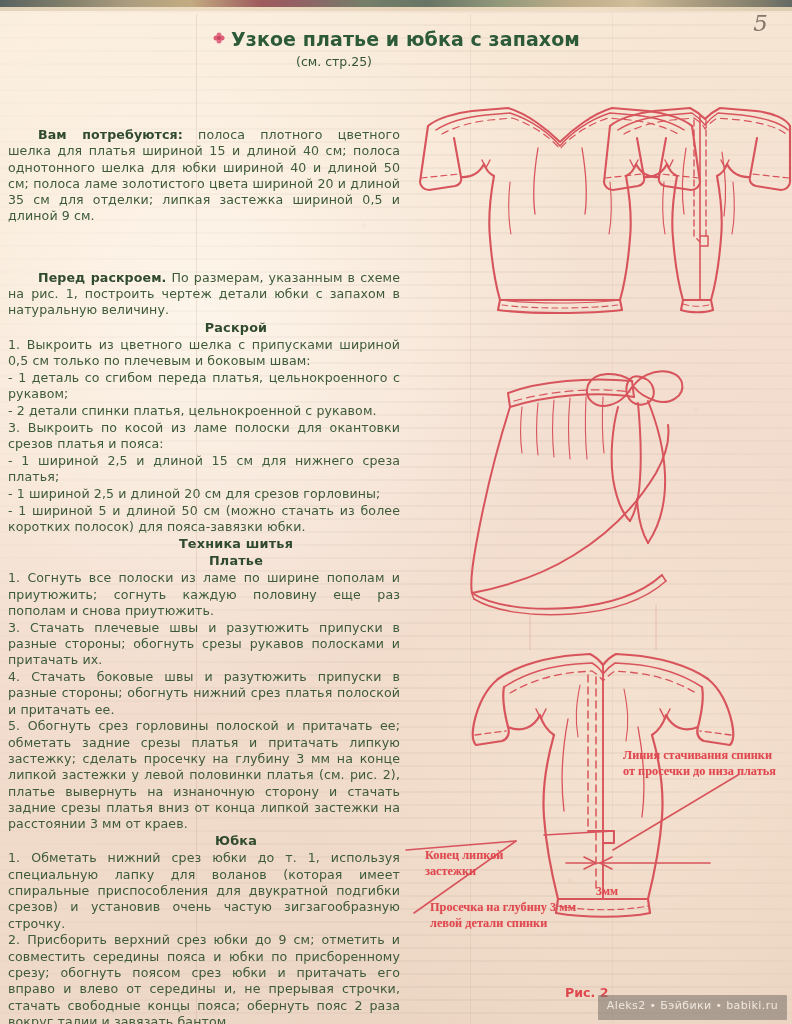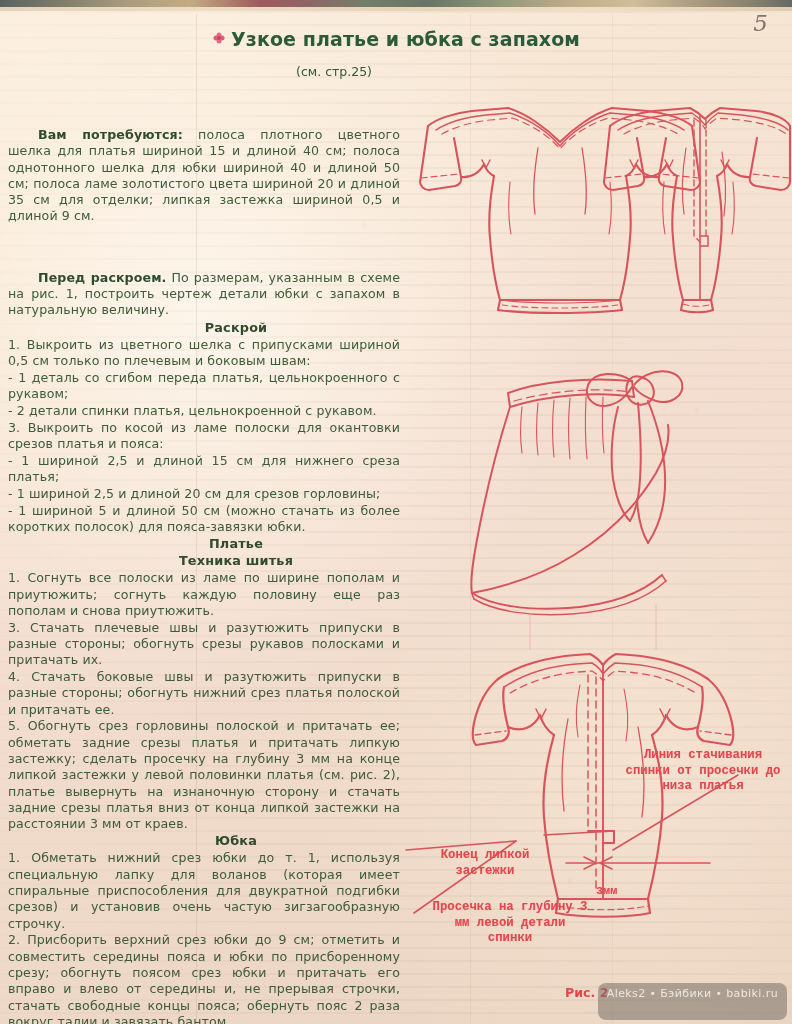--- a/index.html
+++ b/index.html
@@ -80,51 +80,50 @@
   #doc-title{
     display:inline-block;font-size:19px;font-weight:bold;color:#2d5b3a;
     letter-spacing:.1px;white-space:nowrap;
     font-family:"DejaVu Sans","Liberation Sans",sans-serif;
     padding-left:18px;position:relative;
   }
   #flower-icon{
     position:absolute;left:0;top:4px;width:12px;height:12px;
   }
   #subtitle{
-    position:absolute;left:296px;top:64px;font-size:12.5px;color:#34543a;
+    position:absolute;left:296px;top:54px;font-size:12.5px;color:#34543a;
     font-family:"DejaVu Sans","Liberation Sans",sans-serif;
   }
 
   
   .figure{position:absolute;}
   #fig-dresses{left:398px;top:86px;width:394px;height:250px;}
   #fig-skirt{left:470px;top:355px;width:300px;height:295px;}
   #fig-back{left:398px;top:645px;width:394px;height:330px;}
 
   .ann{
     position:absolute;color:#e0484f;font-weight:bold;
     font-size:12.3px;line-height:15.5px;
-    font-family:Liberation Mono, monospace;
+    font-family:Liberation Serif, serif;
     text-shadow:0 0 1px rgba(224,72,79,.25);
-    text-align:center;
   }
   #ann-seamline{left:623px;top:748px;width:160px;}
   #ann-velcro-end{left:425px;top:848px;width:120px;}
   #ann-notch{left:430px;top:900px;width:160px;}
   #ann-3mm{left:596px;top:884px;font-size:11.8px;}
   #fig-caption{
     position:absolute;left:565px;top:985px;color:#e0484f;font-weight:bold;
     font-size:12.6px;font-family:"DejaVu Sans","Liberation Sans",sans-serif;
   }
 
   #watermark{
     position:absolute;right:5px;bottom:4px;
     background:rgba(120,112,104,.55);
     color:#efe7de;font-size:11px;letter-spacing:.4px;
-    padding:4px 9px 20px 9px;border-radius:8px;
+    padding:4px 9px 8px 9px;border-radius:1px;
     font-family:"DejaVu Sans","Liberation Sans",sans-serif;
   }
 </style>
 </head>
 <body>
 
 <div id="page">
 
   <div id="top-strip"></div>
   <div id="top-strip2"></div>
@@ -160,22 +159,22 @@
     <div class="subhead left-ish">Раскрой</div>
 
     <p class="para">1. Выкроить из цветного шелка с припусками шириной 0,5 см только по плечевым и боковым швам:</p>
     <p class="para">- 1 деталь со сгибом переда платья, цельнокроенного с рукавом;</p>
     <p class="para">- 2 детали спинки платья, цельнокроенной с рукавом.</p>
     <p class="para">3. Выкроить по косой из ламе полоски для окантовки срезов платья и пояса:</p>
     <p class="para">- 1 шириной 2,5 и длиной 15 см для нижнего среза платья;</p>
     <p class="para">- 1 шириной 2,5 и длиной 20 см для срезов горловины;</p>
     <p class="para">- 1 шириной 5 и длиной 50 см (можно стачать из более коротких полосок) для пояса-завязки юбки.</p>
 
+    <div class="subhead left-ish">Техника шитья</div>
     <div class="subhead left-ish">Платье</div>
-    <div class="subhead left-ish">Техника шитья</div>
 
     <p class="para">1. Согнуть все полоски из ламе по ширине пополам и приутюжить; согнуть каждую половину еще раз пополам и снова приутюжить.</p>
     <p class="para">3. Стачать плечевые швы и разутюжить припуски в разные стороны; обогнуть срезы рукавов полосками и притачать их.</p>
     <p class="para">4. Стачать боковые швы и разутюжить припуски в разные стороны; обогнуть нижний срез платья полоской и притачать ее.</p>
     <p class="para">5. Обогнуть срез горловины полоской и притачать ее; обметать задние срезы платья и притачать липкую застежку; сделать просечку на глубину 3 мм на конце липкой застежки у левой половинки платья (см. рис. 2), платье вывернуть на изнаночную сторону и стачать задние срезы платья вниз от конца липкой застежки на расстоянии 3 мм от краев.</p>
 
     <div class="subhead left-ish">Юбка</div>
 
     <p class="para">1. Обметать нижний срез юбки до т. 1, используя специальную лапку для воланов (которая имеет спиральные приспособления для двукратной подгибки срезов) и установив очень частую зигзагообразную строчку.</p>
     <p class="para">2. Присборить верхний срез юбки до 9 см; отметить и совместить середины пояса и юбки по присборенному срезу; обогнуть поясом срез юбки и притачать его вправо и влево от середины и, не прерывая строчки, стачать свободные концы  пояса; обернуть пояс 2 раза вокруг талии и завязать бантом.</p>

